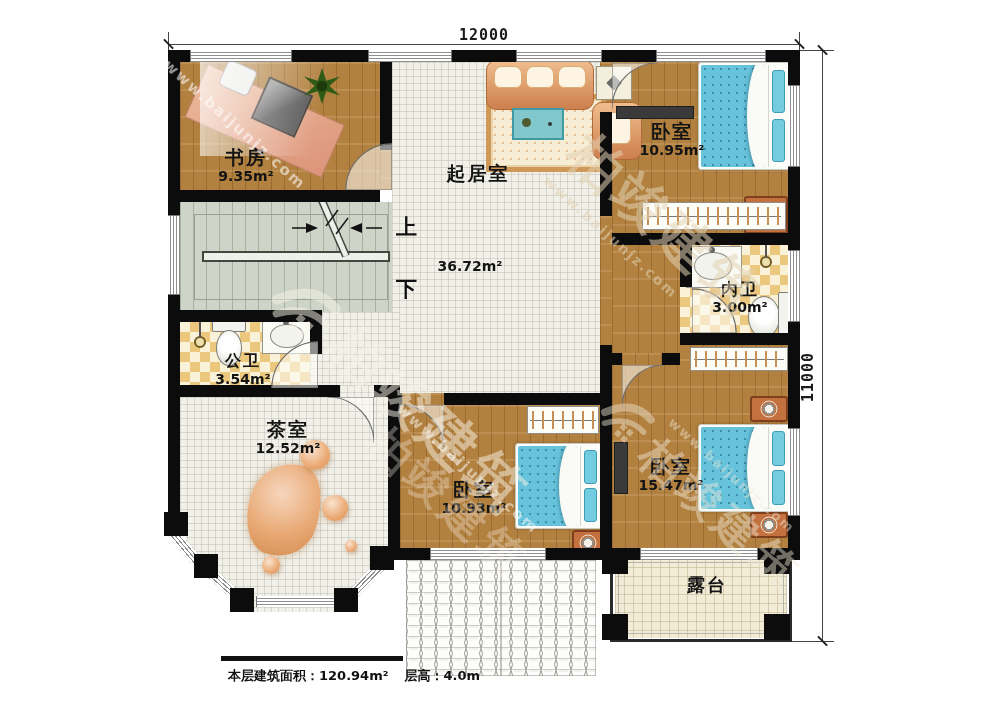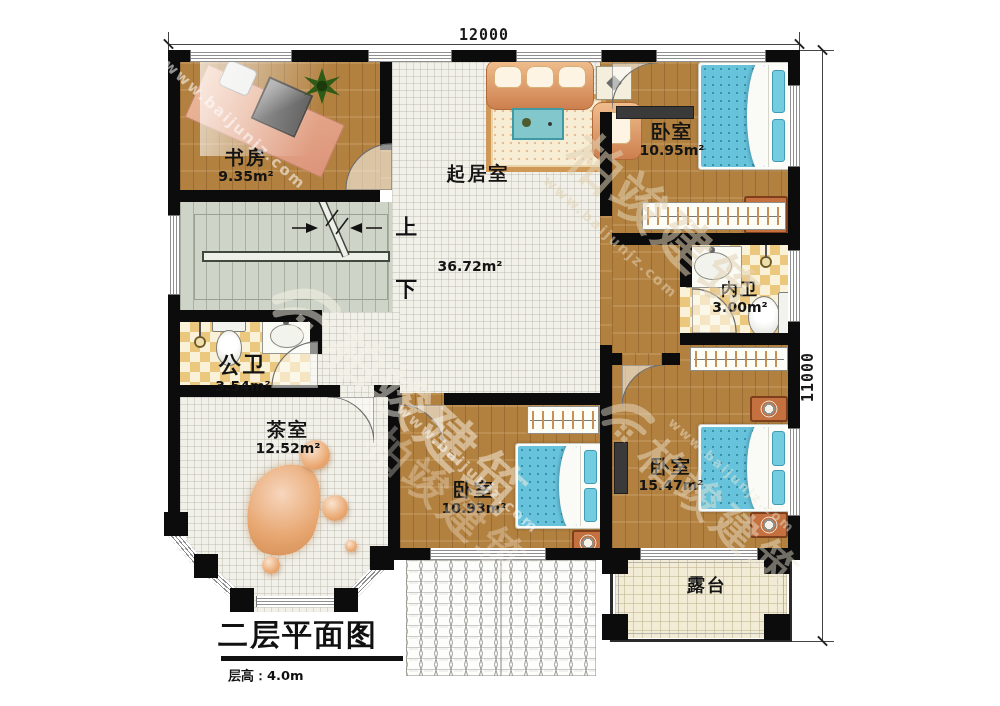--- a/index.html
+++ b/index.html
@@ -311,21 +311,21 @@
   </div>
   <div class="room-label" style="left:672px;top:120px;">
     <div class="nm">卧室</div>
     <div class="ar">10.95m²</div>
   </div>
   <div class="room-label" style="left:740px;top:279px;">
     <div class="nm" style="font-size:17px;">内卫</div>
     <div class="ar">3.00m²</div>
   </div>
   <div class="room-label" style="left:243px;top:352px;">
-    <div class="nm" style="font-size:22px;">公卫</div>
+    <div class="nm" style="font-size:16px;">公卫</div>
     <div class="ar">3.54m²</div>
   </div>
   <div class="room-label" style="left:288px;top:418px;">
     <div class="nm">茶室</div>
     <div class="ar">12.52m²</div>
   </div>
   <div class="room-label" style="left:474px;top:478px;">
     <div class="nm">卧室</div>
     <div class="ar">10.93m²</div>
   </div>
@@ -373,23 +373,25 @@
         </g>
     </svg>
     <div>
       <div class="wm-url" style="font-size:13px;">www.baijunjz.com</div>
       <div class="wm-brand" style="font-size:44px;">柏竣建筑</div>
     </div>
   </div>
 
   <div class="tb" style="left:218px;top:615px;">
     <div class="tb-row">
-      <span class="tb-title">二层平面图</span>
     </div>
   </div>
   <div class="tb-bar" style="left:221px;top:656px;width:182px;height:5px;"></div>
   <div class="tb-stats" style="left:228px;top:667px;">
     <span>
+      <span>本层建筑面积：</span><span>120.94m²</span>
+    </span>
+    <span>
       <span>层高：</span><span>4.0m</span>
     </span>
   </div>
 
 </div>
 
 </body></html>

